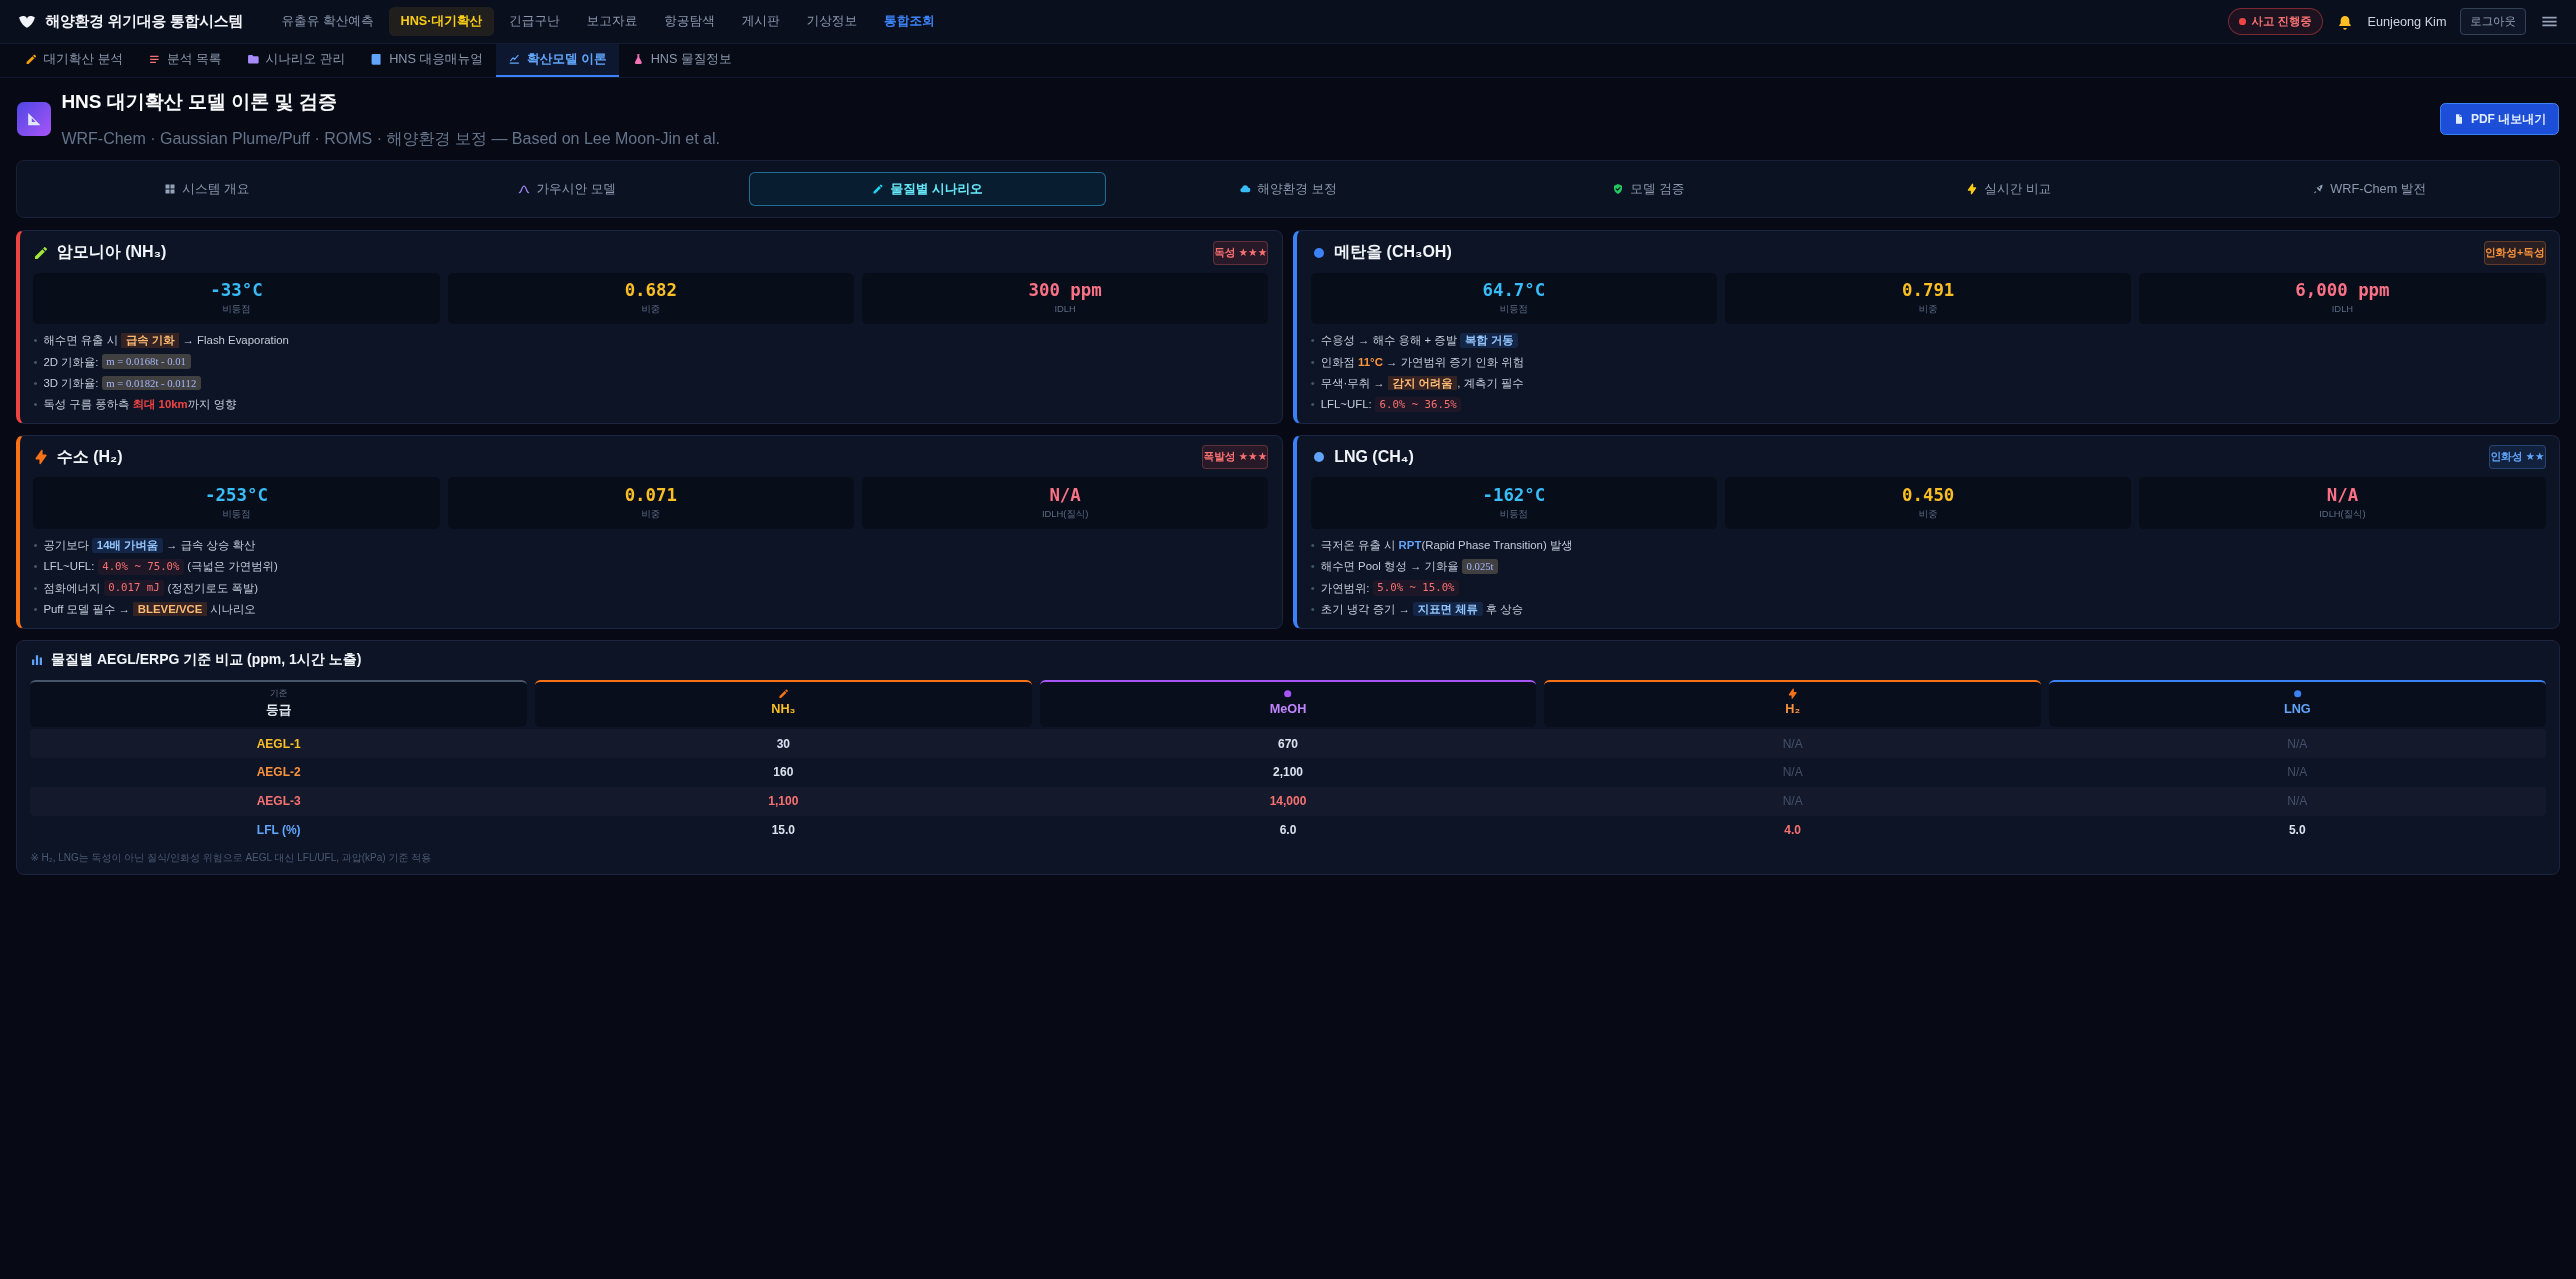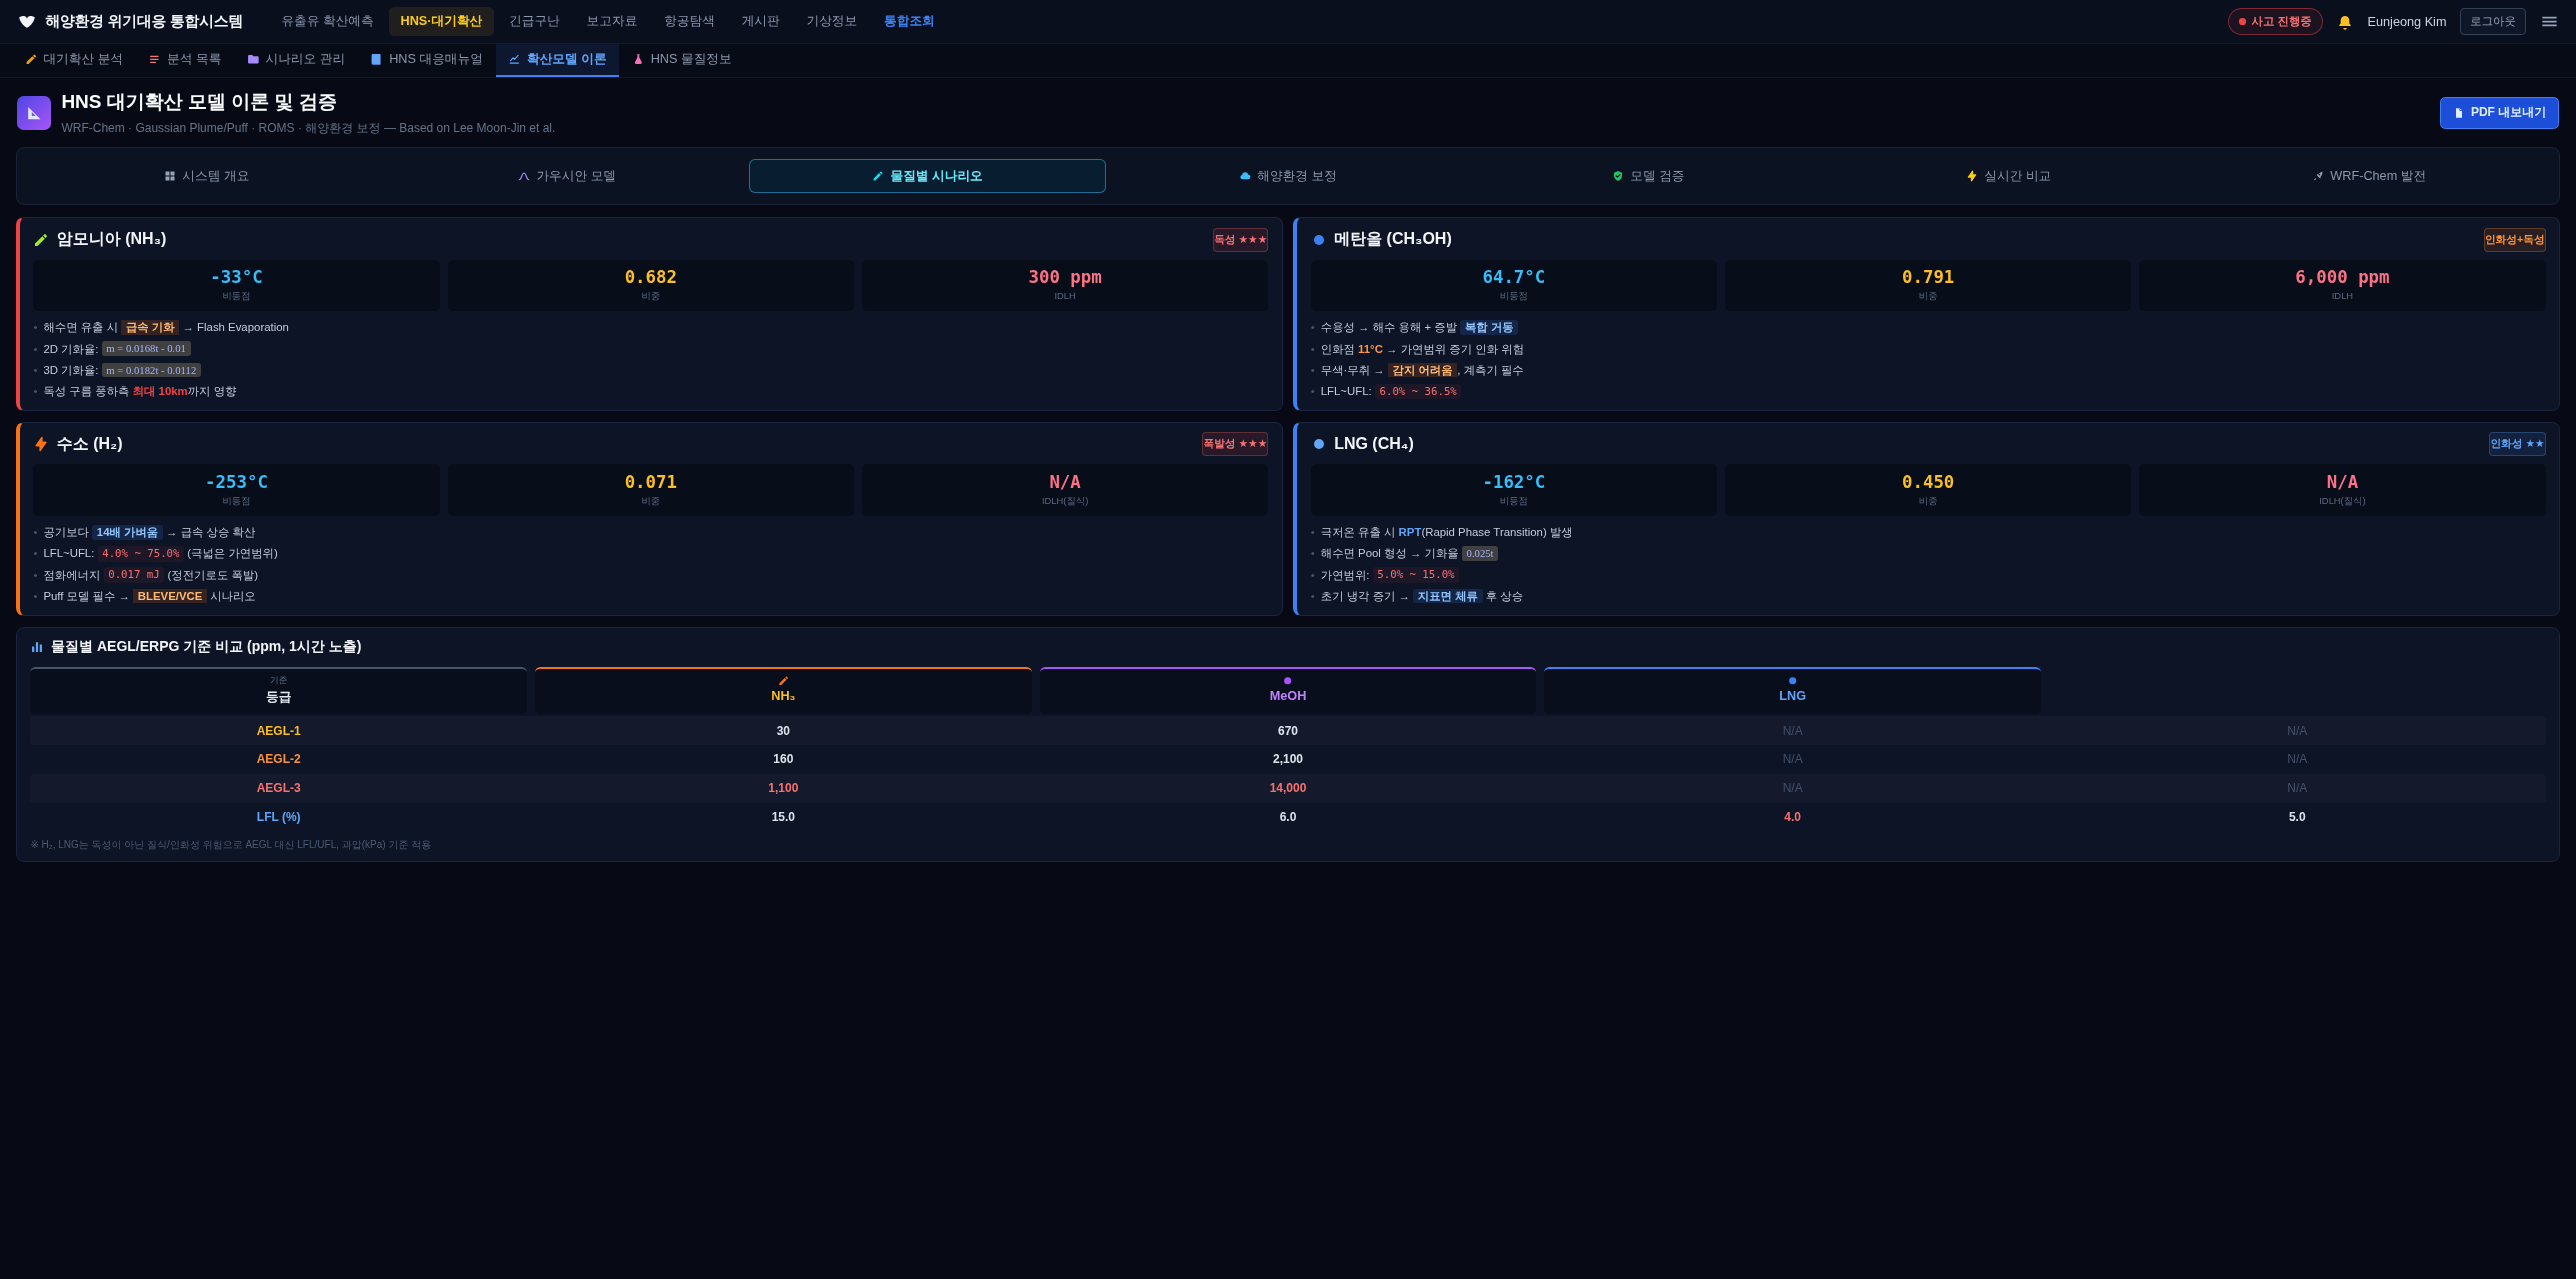--- a/index.html
+++ b/index.html
@@ -35,21 +35,21 @@
   .subtab { display:flex; align-items:center; gap:6px; padding:0 12.7px; font-size:12.7px; color:#8b98ad; border-bottom:2px solid transparent; cursor:pointer; white-space:nowrap; }
   .subtab .ic { width:12.7px; height:12.7px; }
   .subtab.active { color:#60a5fa; background:#0d1730; border-bottom-color:#3b82f6; font-weight:bold; }
 
   
   .pagehead { display:flex; align-items:center; gap:10px; padding:10.7px 17.4px 8px; }
   .pagehead-icon { width:34px; height:34px; border-radius:6.7px; background:linear-gradient(135deg,#4f46e5,#a855f7);
                    display:flex; align-items:center; justify-content:center; color:#e0e7ff; }
   .pagehead-icon .ic { width:17.4px; height:17.4px; }
   .pagehead h1 { font-size:19px; font-weight:bold; color:#f8fafc; }
-  .pagehead .sub { font-size:12px; color:#64748b; margin-top:5px; }
+  .pagehead .sub { font-size:16px; color:#64748b; margin-top:14px; }
   .pdf-btn { margin-left:auto; display:flex; align-items:center; gap:6px; background:#1d4ed8; border:0.7px solid #3b82f6;
              color:#e0ecff; font-size:12px; font-weight:bold; padding:6.7px 11.4px; border-radius:5.4px; cursor:pointer; }
   .pdf-btn .ic { width:12px; height:12px; }
 
   
   .section-tabs { margin:2.7px 16px 0; background:#0b1222; border:0.7px solid #182138; border-radius:8px; display:flex; padding:11px; gap:2.7px; }
   .stab { flex:1; display:flex; align-items:center; justify-content:center; gap:6px; font-size:12.7px; color:#8b98ad;
           padding:7.4px 0; border-radius:6px; border:0.7px solid transparent; cursor:pointer; white-space:nowrap; }
   .stab .ic { width:12px; height:12px; }
   .stab.active { color:#67e8f9; background:#081e30; border-color:rgba(56,189,248,.5); font-weight:bold; }
@@ -476,20 +476,30 @@
         <div class="th" style="border-top-color: rgb(168, 85, 247);">
           <div class="th-ic">
             <span class="ic" style="width: 11.4px; height: 11.4px; color: rgb(168, 85, 247);">
               <svg viewBox="0 0 24 24" fill="currentColor">
                 <circle cx="12" cy="12" r="7.5"></circle>
               </svg>
             </span>
           </div>
           <div class="lbl" style="color: rgb(192, 132, 252);">MeOH</div>
         </div>
+        <div class="th" style="border-top-color: rgb(249, 115, 22);">
+          <div class="th-ic">
+            <span class="ic" style="width: 11.4px; height: 11.4px; color: rgb(249, 115, 22);">
+              <svg viewBox="0 0 24 24" fill="currentColor">
+                <path d="M13.6 1.3a1.2 1.2 0 01.84 1.14V8.4h4.8a1.2 1.2 0 01.98 1.89l-8.4 12a1.2 1.2 0 01-2.18-.69V15.6H4.8a1.2 1.2 0 01-.98-1.89l8.4-12a1.2 1.2 0 011.38-.41z"></path>
+              </svg>
+            </span>
+          </div>
+          <div class="lbl" style="color: rgb(251, 146, 60);">H₂</div>
+        </div>
         <div class="th" style="border-top-color: rgb(59, 130, 246);">
           <div class="th-ic">
             <span class="ic" style="width: 11.4px; height: 11.4px; color: rgb(59, 130, 246);">
               <svg viewBox="0 0 24 24" fill="currentColor">
                 <circle cx="12" cy="12" r="7.5"></circle>
               </svg>
             </span>
           </div>
           <div class="lbl" style="color: rgb(96, 165, 250);">LNG</div>
         </div>

